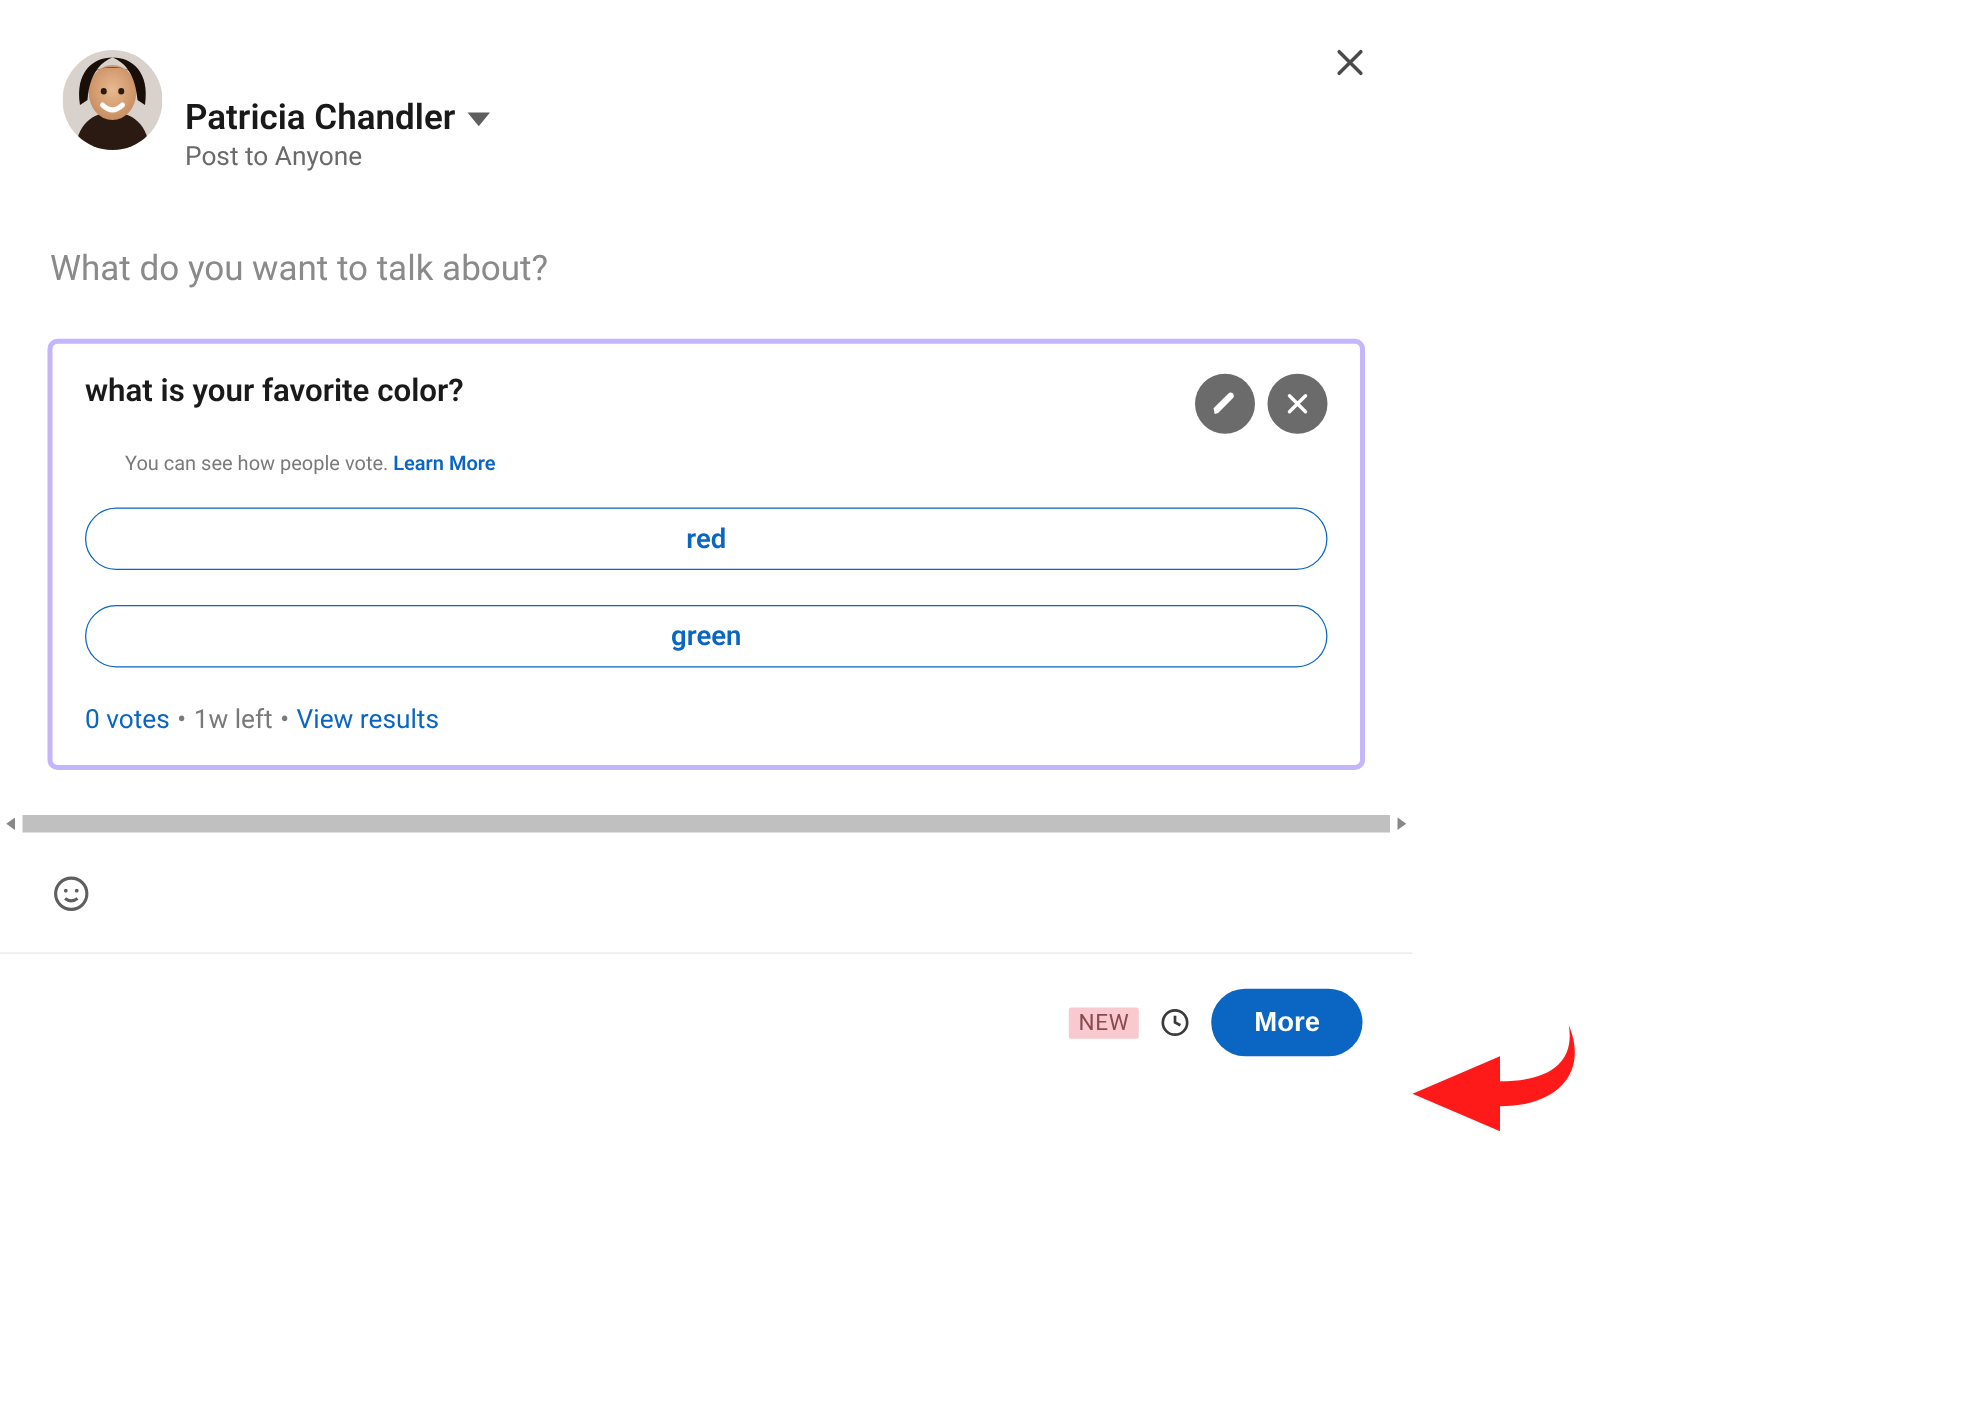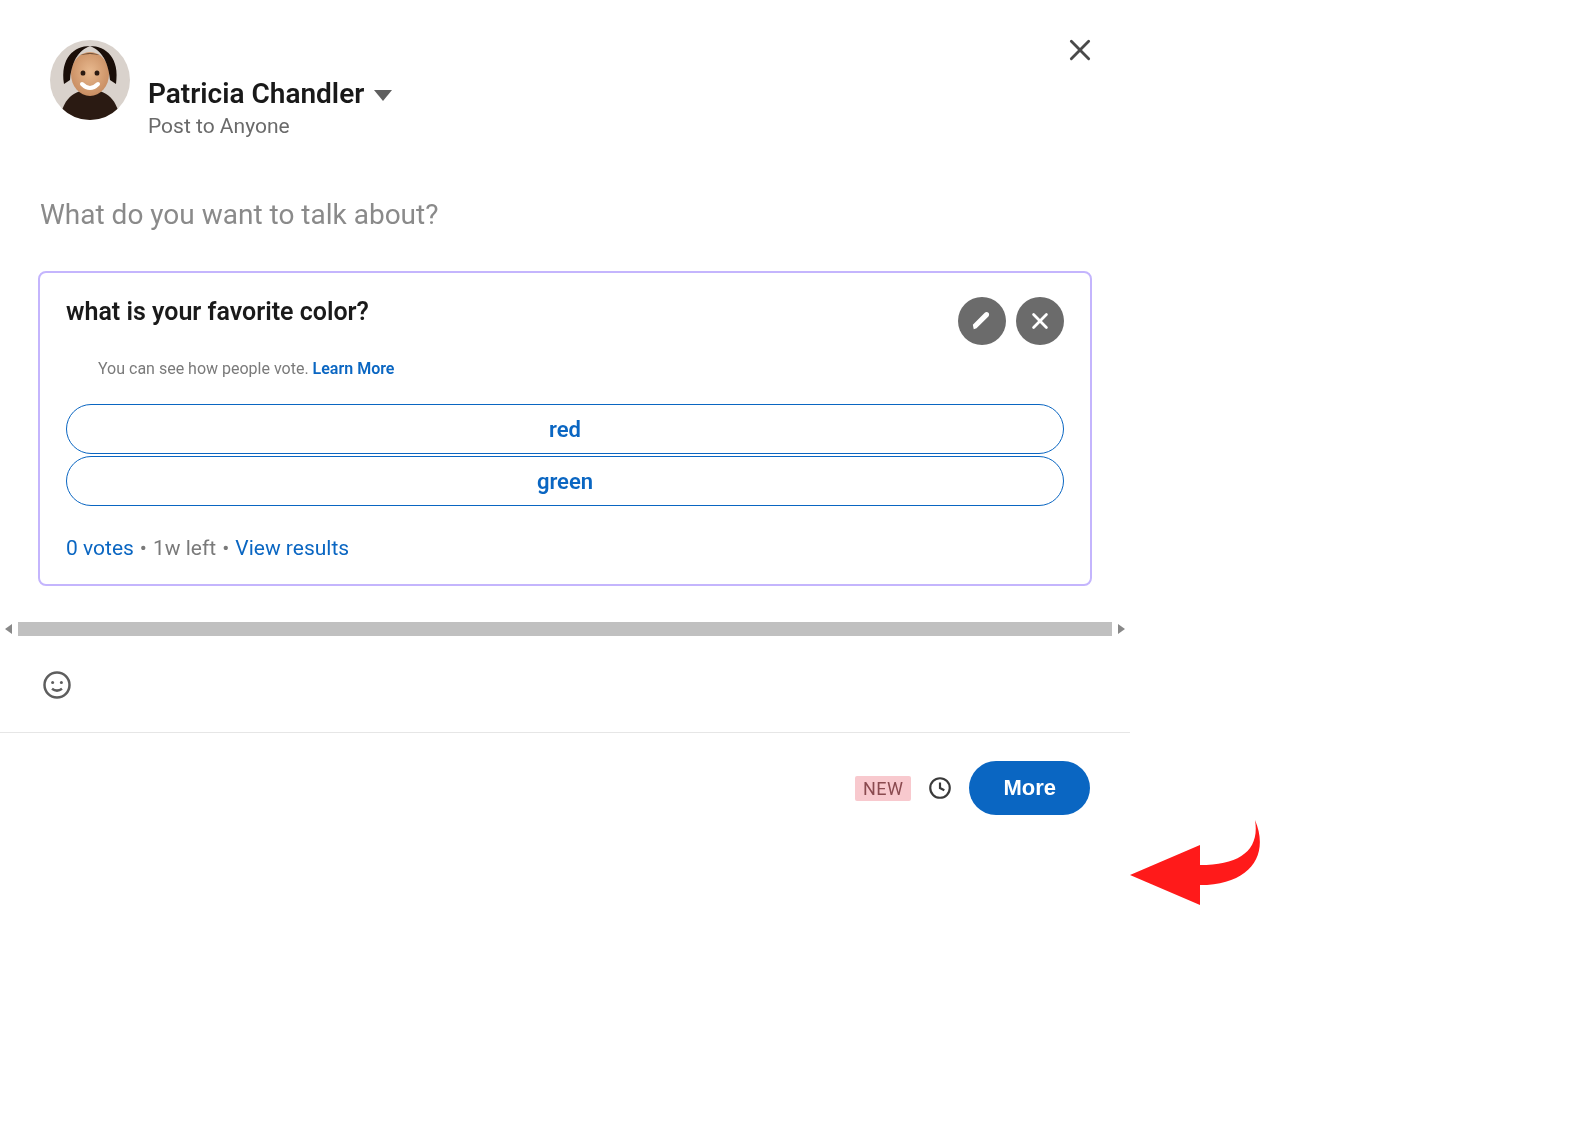--- a/index.html
+++ b/index.html
@@ -64,21 +64,21 @@
   .close-x svg { width: 26px; height: 26px; }
 
   .compose-placeholder {
     font-size: 28px;
     color: #8a8a8a;
     padding: 60px 40px 40px 40px;
   }
 
   .poll-card {
     margin: 0 38px 0 38px;
-    border: 2px solid #c4b5fd;
+    border: 4px solid #c4b5fd;
     border-radius: 8px;
     padding: 24px 26px 24px 26px;
     position: relative;
   }
   .poll-header-row {
     display:flex;
     align-items:flex-start;
   }
   .poll-question {
     font-size: 25px;
@@ -108,21 +108,21 @@
   .poll-sub a {
     color: #0a66c2;
     font-weight: 600;
     text-decoration: none;
   }
 
   .poll-options {
     margin-top: 26px;
     display:flex;
     flex-direction: column;
-    gap: 2px;
+    gap: 28px;
   }
   .poll-option {
     border: 1.5px solid #0a66c2;
     border-radius: 28px;
     height: 50px;
     display:flex;
     align-items:center;
     justify-content:center;
     color: #0a66c2;
     font-size: 22px;

